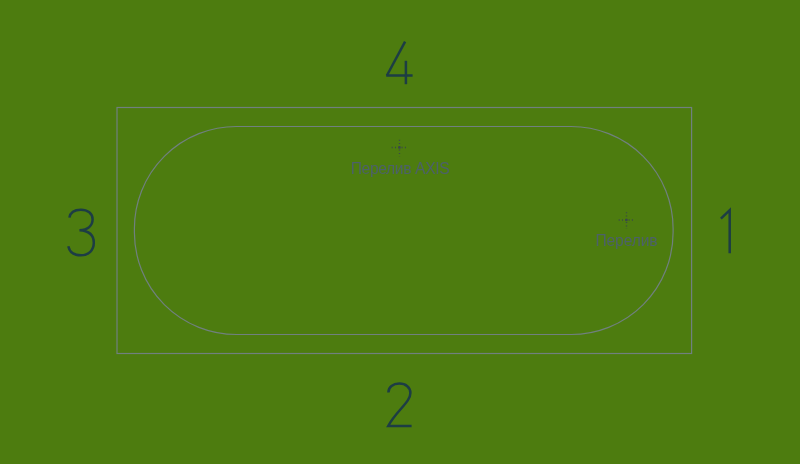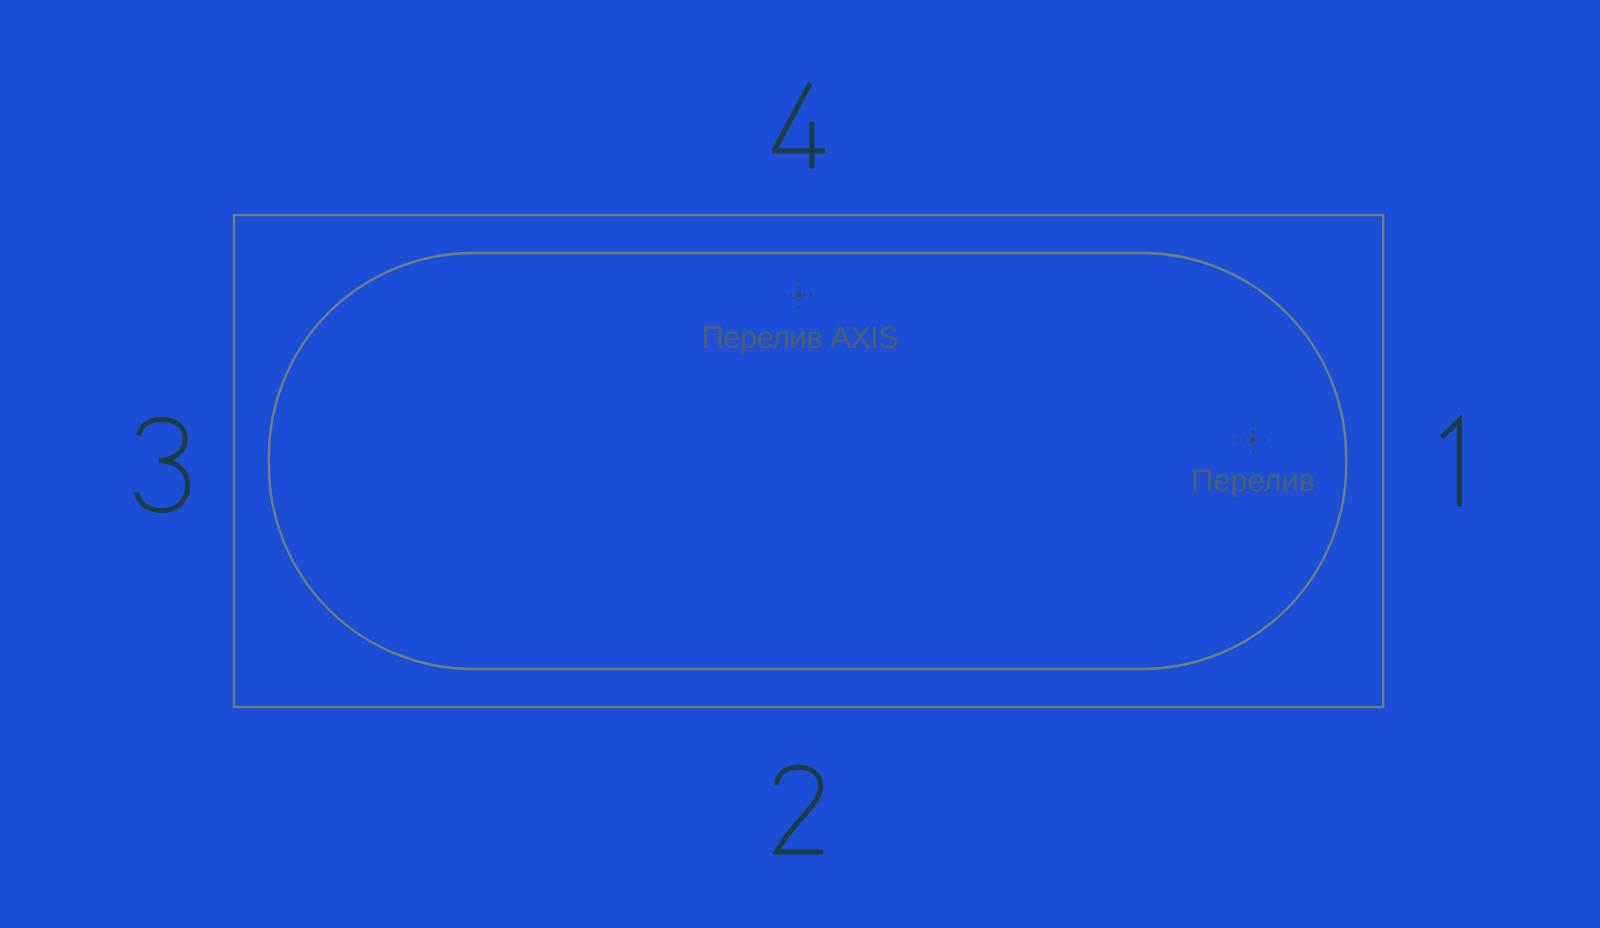--- a/index.html
+++ b/index.html
@@ -1,16 +1,16 @@
 <!DOCTYPE html>
 <html><head>
 <meta charset="utf-8">
 <style>
   html,body{margin:0;padding:0;background:#ffffff;}
-  .page{position:relative;width:800px;height:464px;background:#1d4ed8;overflow:hidden;}
+  .page{position:relative;width:800px;height:464px;background:#4d7c0f;overflow:hidden;}
   svg{display:block;}
   text{font-family:"Liberation Sans",sans-serif;}
 </style>
 </head>
 <body>
 
 <div class="page">
 <svg width="800" height="464" viewBox="0 0 800 464">
 
   <rect x="117" y="107.5" width="574.6" height="246" fill="none" stroke="#70807f" stroke-width="1.2"></rect>

